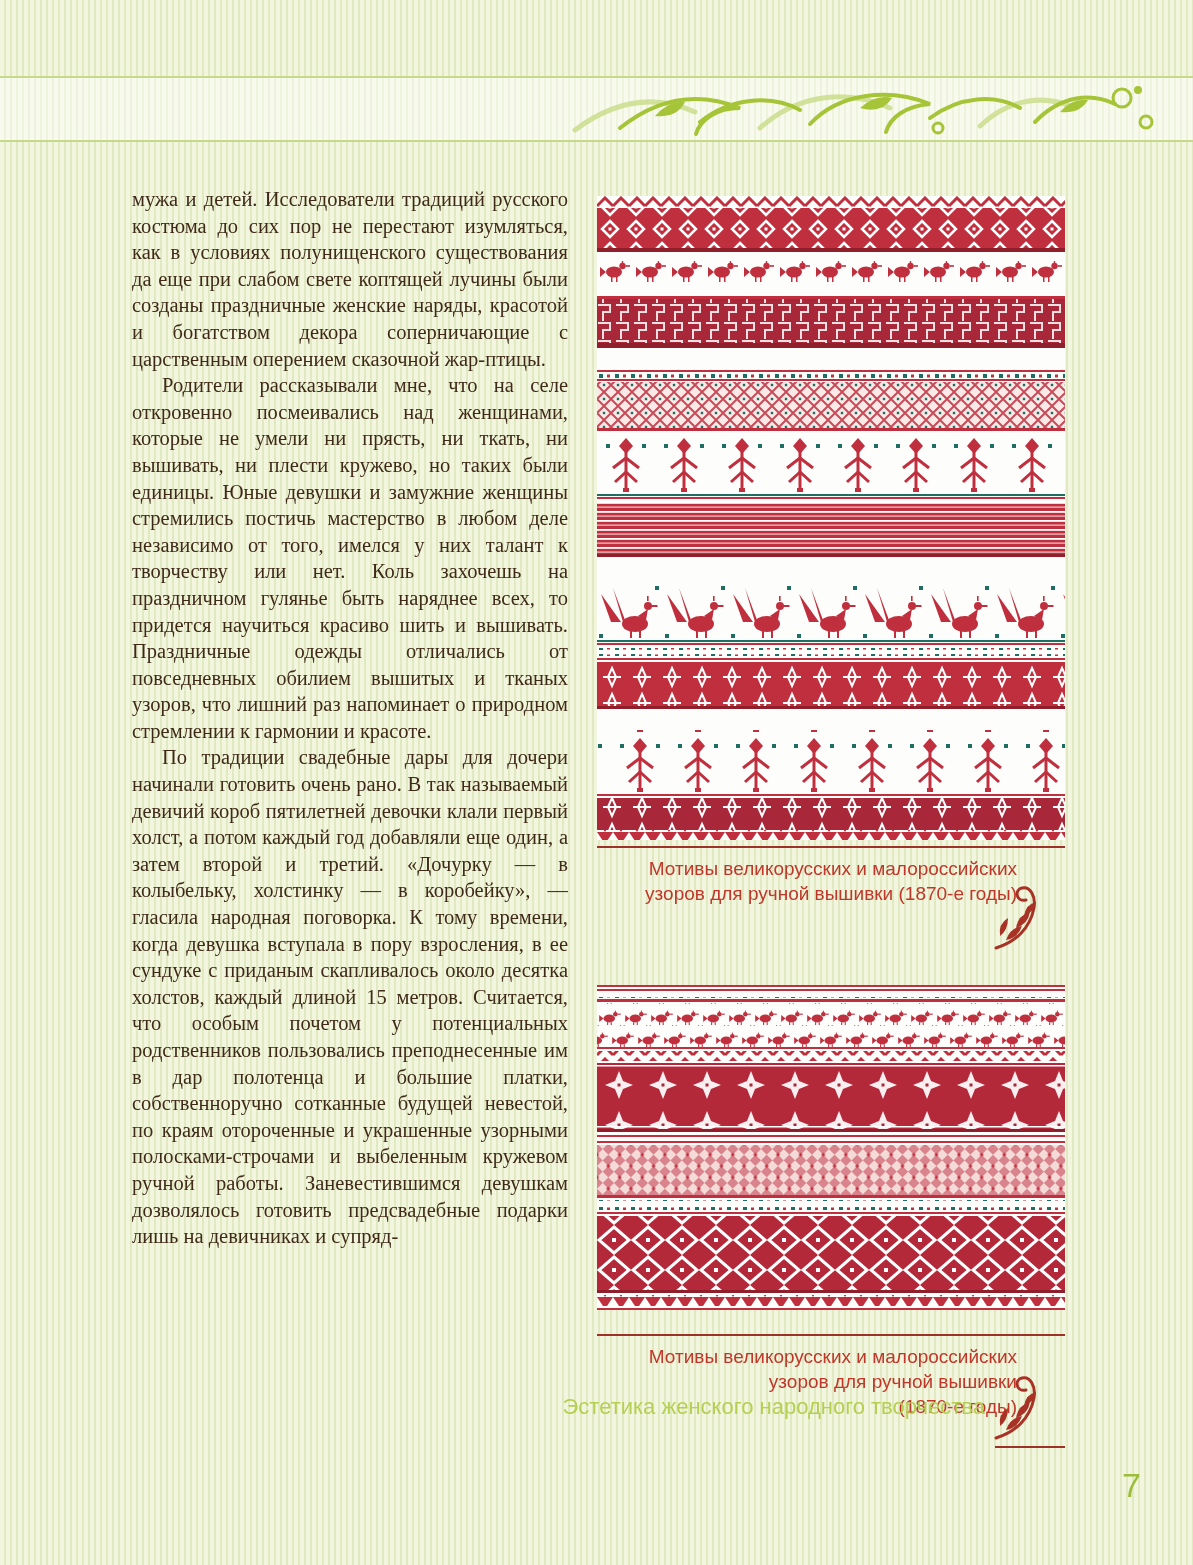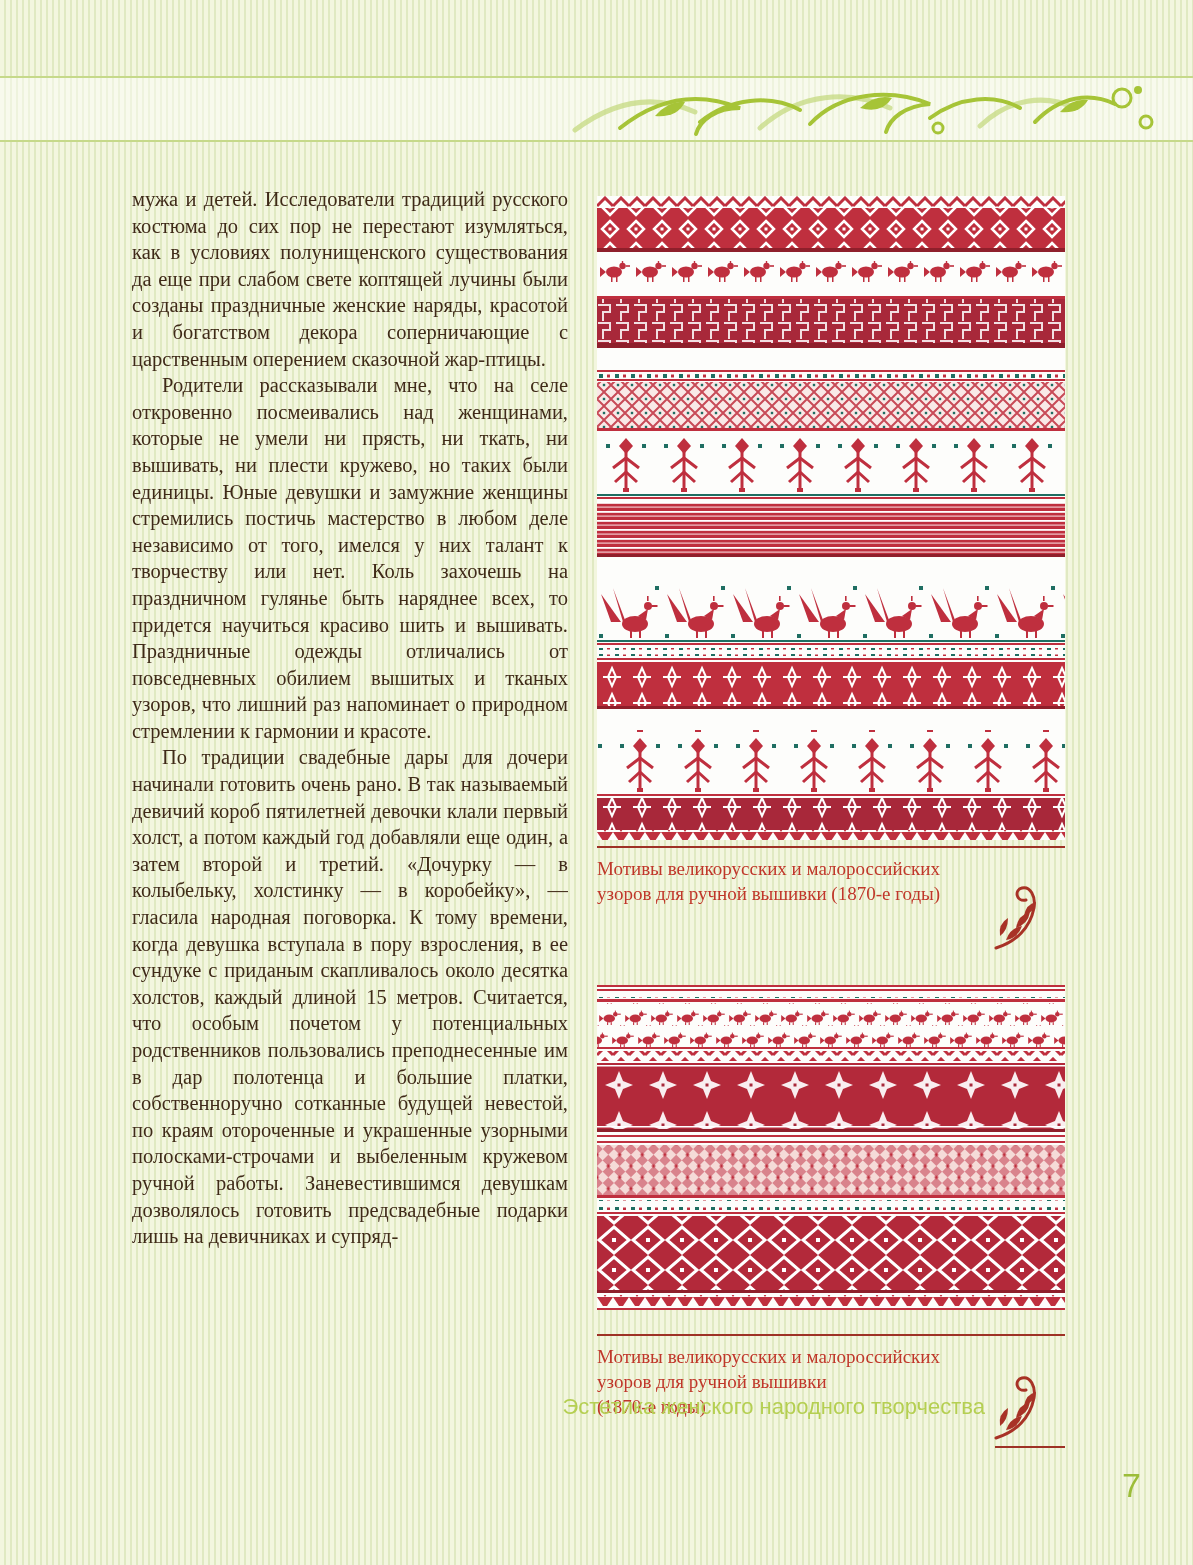--- a/index.html
+++ b/index.html
@@ -30,23 +30,23 @@
   
   .figure { position:absolute; background:#fdfdfb; }
   .figure-1 { left:597px; top:196px; width:468px; height:644px; }
   .figure-2 { left:597px; top:985px; width:468px; height:325px; }
 
   .caption-block { position:absolute; left:597px; width:468px; }
   .caption-block-1 { top:846px; }
   .caption-block-2 { top:1334px; }
   .caption-rule { border-top:2px solid #9e3226; width:468px; margin-bottom:8px; }
   .figure-caption {
-    font-family:Liberation Serif, serif;
+    font-family:Liberation Sans, sans-serif;
     color:#c0372a; font-size:19px; line-height:25px;
-    white-space:pre-line; max-width:420px;
+    white-space:pre-line; max-width:420px;text-align:right;
   }
   .flourish { position:absolute; }
   .flourish-1 { left:990px; top:878px; }
   .flourish-2 { left:990px; top:1368px; }
   .flourish-underline {
     position:absolute; left:995px; top:1446px; width:70px;
     border-top:2px solid #9e3226;
   }
 
   

